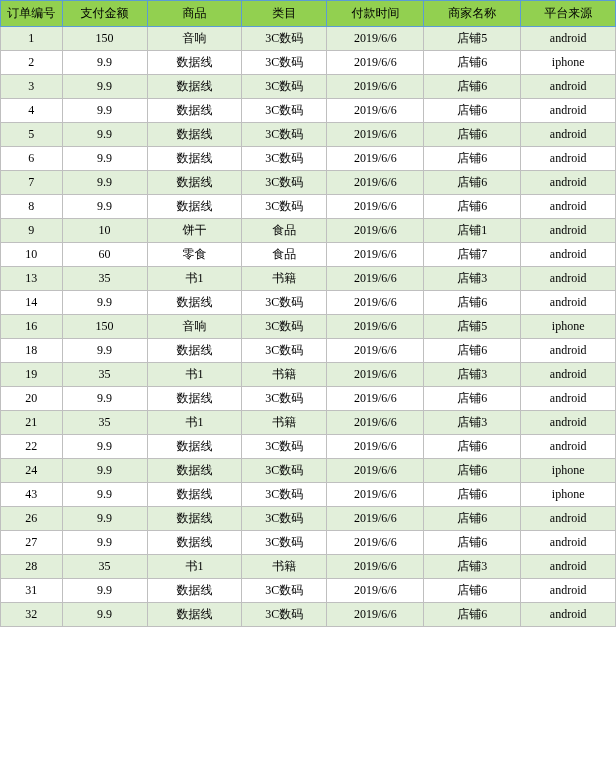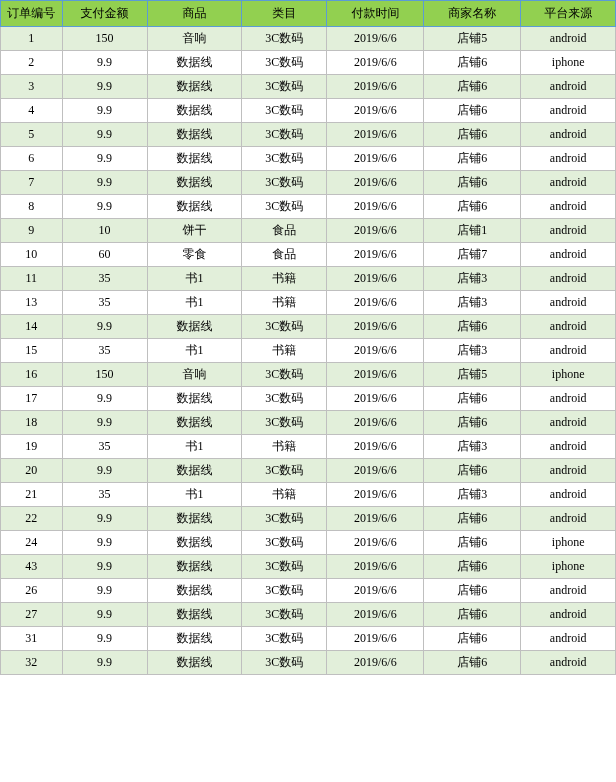--- a/index.html
+++ b/index.html
@@ -159,72 +159,45 @@
       <tr>
         <td>10</td>
         <td>60</td>
         <td>零食</td>
         <td>食品</td>
         <td>2019/6/6</td>
         <td>店铺7</td>
         <td>android</td>
       </tr>
       <tr>
-        <td>11</td>
-        <td>35</td>
-        <td>书1</td>
-        <td>书籍</td>
-        <td>2019/6/6</td>
-        <td>店铺3</td>
-        <td>android</td>
-      </tr>
-      <tr>
         <td>13</td>
         <td>35</td>
         <td>书1</td>
         <td>书籍</td>
         <td>2019/6/6</td>
         <td>店铺3</td>
         <td>android</td>
       </tr>
       <tr>
         <td>14</td>
         <td>9.9</td>
         <td>数据线</td>
         <td>3C数码</td>
         <td>2019/6/6</td>
         <td>店铺6</td>
         <td>android</td>
       </tr>
       <tr>
-        <td>15</td>
-        <td>35</td>
-        <td>书1</td>
-        <td>书籍</td>
-        <td>2019/6/6</td>
-        <td>店铺3</td>
-        <td>android</td>
-      </tr>
-      <tr>
         <td>16</td>
         <td>150</td>
         <td>音响</td>
         <td>3C数码</td>
         <td>2019/6/6</td>
         <td>店铺5</td>
         <td>iphone</td>
-      </tr>
-      <tr>
-        <td>17</td>
-        <td>9.9</td>
-        <td>数据线</td>
-        <td>3C数码</td>
-        <td>2019/6/6</td>
-        <td>店铺6</td>
-        <td>android</td>
       </tr>
       <tr>
         <td>18</td>
         <td>9.9</td>
         <td>数据线</td>
         <td>3C数码</td>
         <td>2019/6/6</td>
         <td>店铺6</td>
         <td>android</td>
       </tr>
@@ -294,20 +267,29 @@
       <tr>
         <td>27</td>
         <td>9.9</td>
         <td>数据线</td>
         <td>3C数码</td>
         <td>2019/6/6</td>
         <td>店铺6</td>
         <td>android</td>
       </tr>
       <tr>
+        <td>28</td>
+        <td>35</td>
+        <td>书1</td>
+        <td>书籍</td>
+        <td>2019/6/6</td>
+        <td>店铺3</td>
+        <td>android</td>
+      </tr>
+      <tr>
         <td>31</td>
         <td>9.9</td>
         <td>数据线</td>
         <td>3C数码</td>
         <td>2019/6/6</td>
         <td>店铺6</td>
         <td>android</td>
       </tr>
       <tr>
         <td>32</td>

